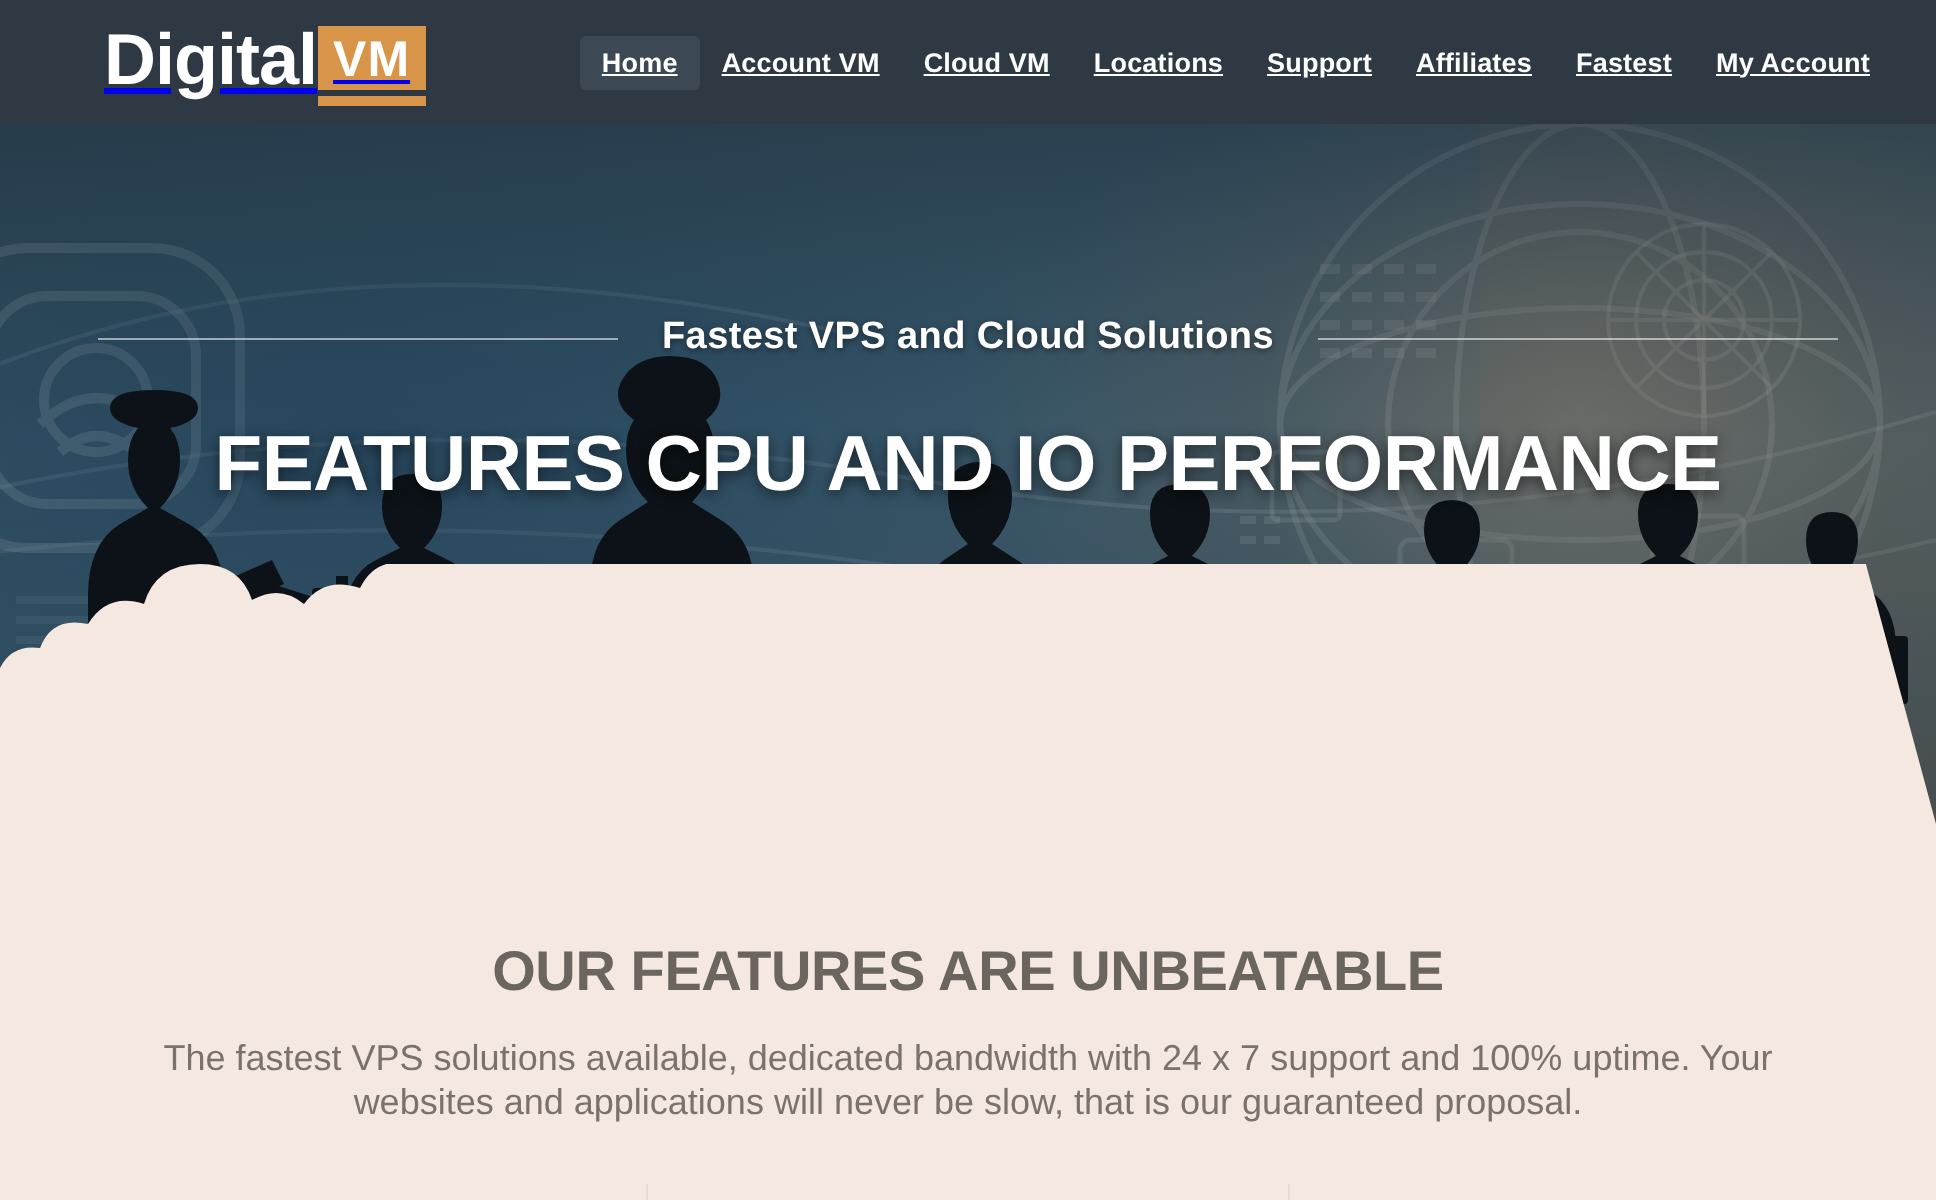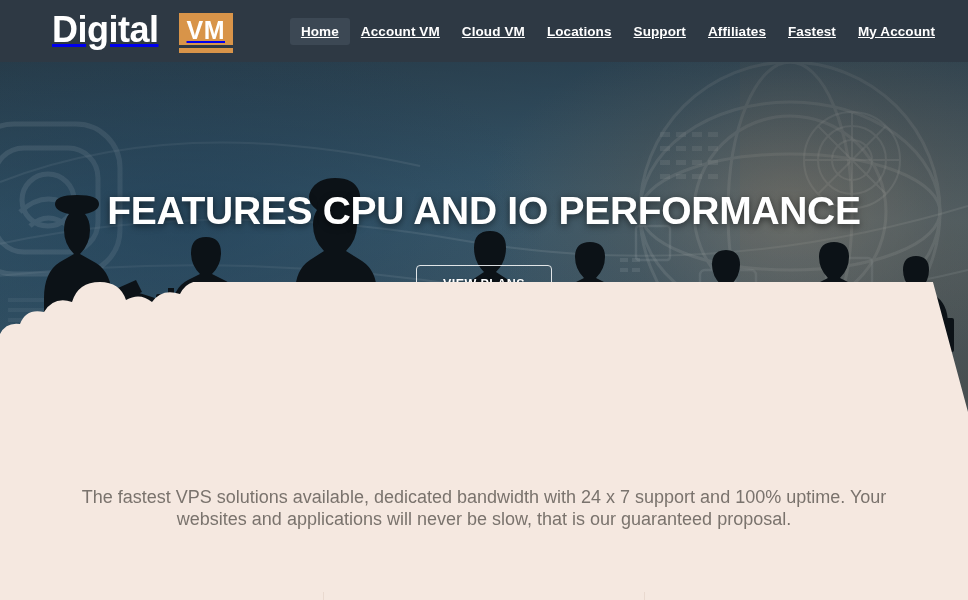--- a/index.html
+++ b/index.html
@@ -12,21 +12,21 @@
   .page { position:relative; width:968px; height:600px; overflow:hidden; }
 
   
   .site-header {
     position:relative; z-index:40;
     height:62px; width:100%;
     background:#2e3944;
     display:flex; align-items:center;
     padding:0 22px 0 52px;
   }
-  .logo { display:flex; align-items:flex-start; flex:0 0 auto;gap:20px; }
+  .logo { display:flex; align-items:flex-start; flex:0 0 auto; }
   .logo-word {
     font-size:36px; font-weight:bold; color:#ffffff;
     letter-spacing:-0.5px; line-height:40px;
     font-family:"Liberation Sans", sans-serif;
   }
   .logo-badge-wrap { display:flex; flex-direction:column; align-items:stretch; margin-top:3px; }
   .logo-badge {
     background:#d89449; color:#ffffff;
     font-size:25px; font-weight:bold; line-height:1;
     padding:5px 8px 2px 8px;
@@ -306,26 +306,32 @@
           q20,2 24,20 q12,-6 22,2
           q8,-10 20,-6 q6,-12 18,-8
           q4,-36 18,-36 q14,0 18,36
           q12,-6 20,4 q10,-8 18,0
           q8,-14 22,-8 q8,-12 20,-4
           L968,130 Z"></path>
       </svg>
     </div>
 
     <div class="hero-content">
+      <div class="hero-sub-row">
+        <span class="hero-rule"></span>
+        <span class="hero-subtitle">Fastest VPS and Cloud Solutions</span>
+        <span class="hero-rule"></span>
+      </div>
       <h1 class="hero-title">FEATURES CPU AND IO PERFORMANCE</h1>
       <a class="hero-cta" href="#">VIEW PLANS</a>
     </div>
   </section>
 
   <section class="features">
+    <h2 class="features-title">OUR FEATURES ARE UNBEATABLE</h2>
     <p class="features-desc">The fastest VPS solutions available, dedicated bandwidth with 24 x 7 support and 100% uptime. Your websites and applications will never be slow, that is our guaranteed proposal.</p>
 
     <div class="feature-grid">
       <div class="feature-col"></div>
       <div class="feature-col"></div>
       <div class="feature-col"></div>
     </div>
   </section>
 
 </div>

